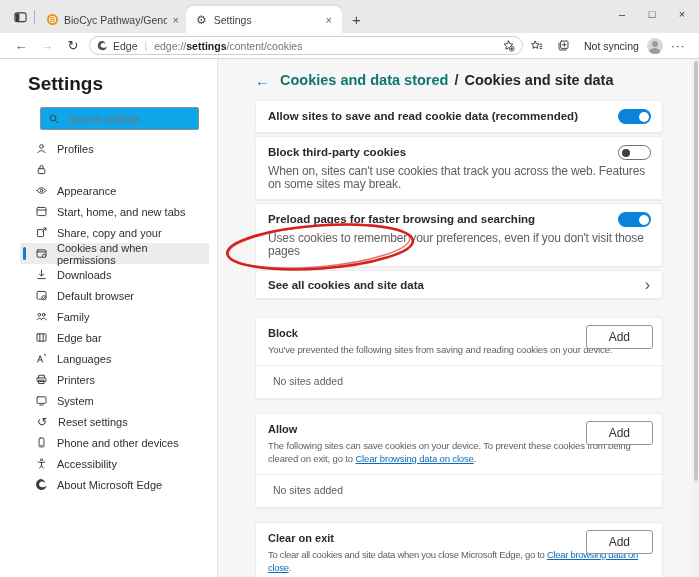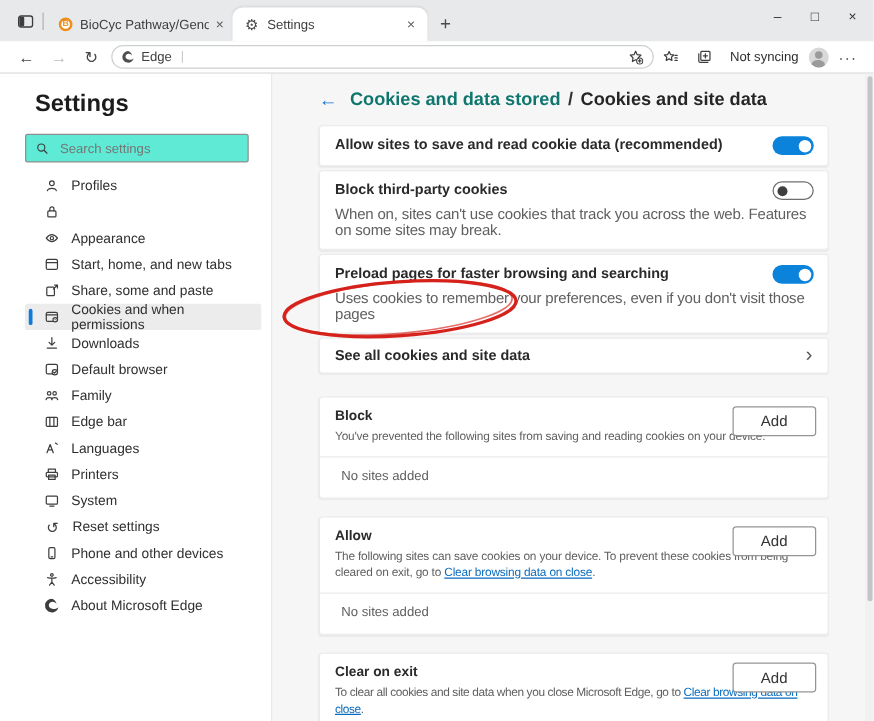--- a/index.html
+++ b/index.html
@@ -42,21 +42,21 @@
   .sync{font-size:10.5px;color:#2f2f2f;margin:0 5px 0 7px;}
   .avatar{width:16px;height:16px;border-radius:50%;background:#d8d8d8;position:relative;overflow:hidden;margin:0 3px;}
   .avatar::before{content:"";position:absolute;left:5px;top:3px;width:6px;height:6px;border-radius:50%;background:#9a9a9a;}
   .avatar::after{content:"";position:absolute;left:2.5px;top:10px;width:11px;height:8px;border-radius:50%;background:#9a9a9a;}
   .dots{font-size:12px;letter-spacing:1px;color:#333;margin:0 7px 0 5px;}
 
   
   .content{display:flex;height:518px;}
   .sidebar{width:218px;min-width:218px;background:#fff;border-right:1px solid #e2e2e2;box-sizing:border-box;}
   .sb-title{font-size:19px;font-weight:bold;color:#1c1c1c;margin:14px 0 0 28px;}
-  .search{display:flex;align-items:center;height:21px;border:1px solid #8f8f8f;border-radius:2px;margin:12px 18px 8px 20px;background:#5eead4;}
+  .search{display:flex;align-items:center;height:21px;border:1px solid #8f8f8f;border-radius:2px;margin:12px 18px 8px 40px;background:#0ea5e9;}
   .search input{border:0;outline:0;flex:1;font-size:10.5px;color:#333;font-family:inherit;background:transparent;min-width:0;}
   .search input::placeholder{color:#767676;}
   .search .mag{margin:0 6px 0 7px;}
   .nav{margin-top:5px;}
   .nav-item{position:relative;display:flex;align-items:center;gap:9px;height:21px;margin:0 8px 0 20px;
     padding-left:15px;border-radius:2px;font-size:11px;color:#2f2f2f;}
   .nav-item.selected{background:#ececec;}
   .nav-item.selected::before{content:"";position:absolute;left:3px;top:4px;width:3px;height:13px;border-radius:2px;background:#0d7bd7;}
   .nav-glyph{width:14px;text-align:center;font-size:12px;color:#3d3d3d;line-height:1;}
 
@@ -140,20 +140,21 @@
     <div class="nav-btn">↻</div>
 
     <div class="addr">
       <span>
         <svg width="11" height="11" viewBox="0 0 16 16">
             <path fill="#4f4f4f" d="M8 1.3a6.7 6.7 0 1 0 6.5 8.2c-1.7 2-7 2.7-8.8.2-1.5-2.1-.2-5.1 2.6-5.4 2-.2 3.7.8 4.3 2.3A6.7 6.7 0 0 0 8 1.3z"></path>
           </svg>
       </span>
       <span class="edge-word">Edge</span>
       <span class="pipe">|</span>
+      <span class="url"><span>edge://</span><span class="hl">settings</span><span>/content/cookies</span></span>
       <span class="addr-spacer"></span>
       <span>
         <svg width="13" height="13" viewBox="0 0 16 16">
             <path class="stroke-ic" d="M8 2.4l1.6 3.4 3.7.5-2.7 2.6.6 3.7L8 10.9l-3.2 1.7.6-3.7L2.7 6.3l3.7-.5z"></path>
             <circle cx="12" cy="12" r="3" fill="#fff" stroke="#3d3d3d" stroke-width="1"></circle>
             <path class="stroke-ic" d="M12 10.7v2.6M10.7 12h2.6"></path>
           </svg>
       </span>
     </div>
 
@@ -232,21 +233,21 @@
           <span>Start, home, and new tabs</span>
         </div>
 
         <div class="nav-item">
           <span>
               <svg width="13" height="13" viewBox="0 0 16 16">
                 <rect class="stroke-ic" x="3" y="4.5" width="7.5" height="8.5" rx="1"></rect>
                 <path class="stroke-ic" d="M9.5 6.5l4-4M10.7 2.5h2.8v2.8"></path>
               </svg>
             </span>
-          <span>Share, some and paste</span>
+          <span>Share, copy and your</span>
         </div>
 
         <div class="nav-item selected">
           <span>
               <svg width="13" height="13" viewBox="0 0 16 16">
                 <rect class="stroke-ic" x="2.5" y="3.5" width="11" height="9" rx="1.5"></rect>
                 <path class="stroke-ic" d="M2.5 6h11"></path>
                 <circle cx="11.2" cy="10.8" r="2.1" fill="#fff" stroke="#3d3d3d" stroke-width="1.1"></circle>
                 <circle cx="11.2" cy="10.8" r="0.6" fill="#3d3d3d"></circle>
               </svg>

